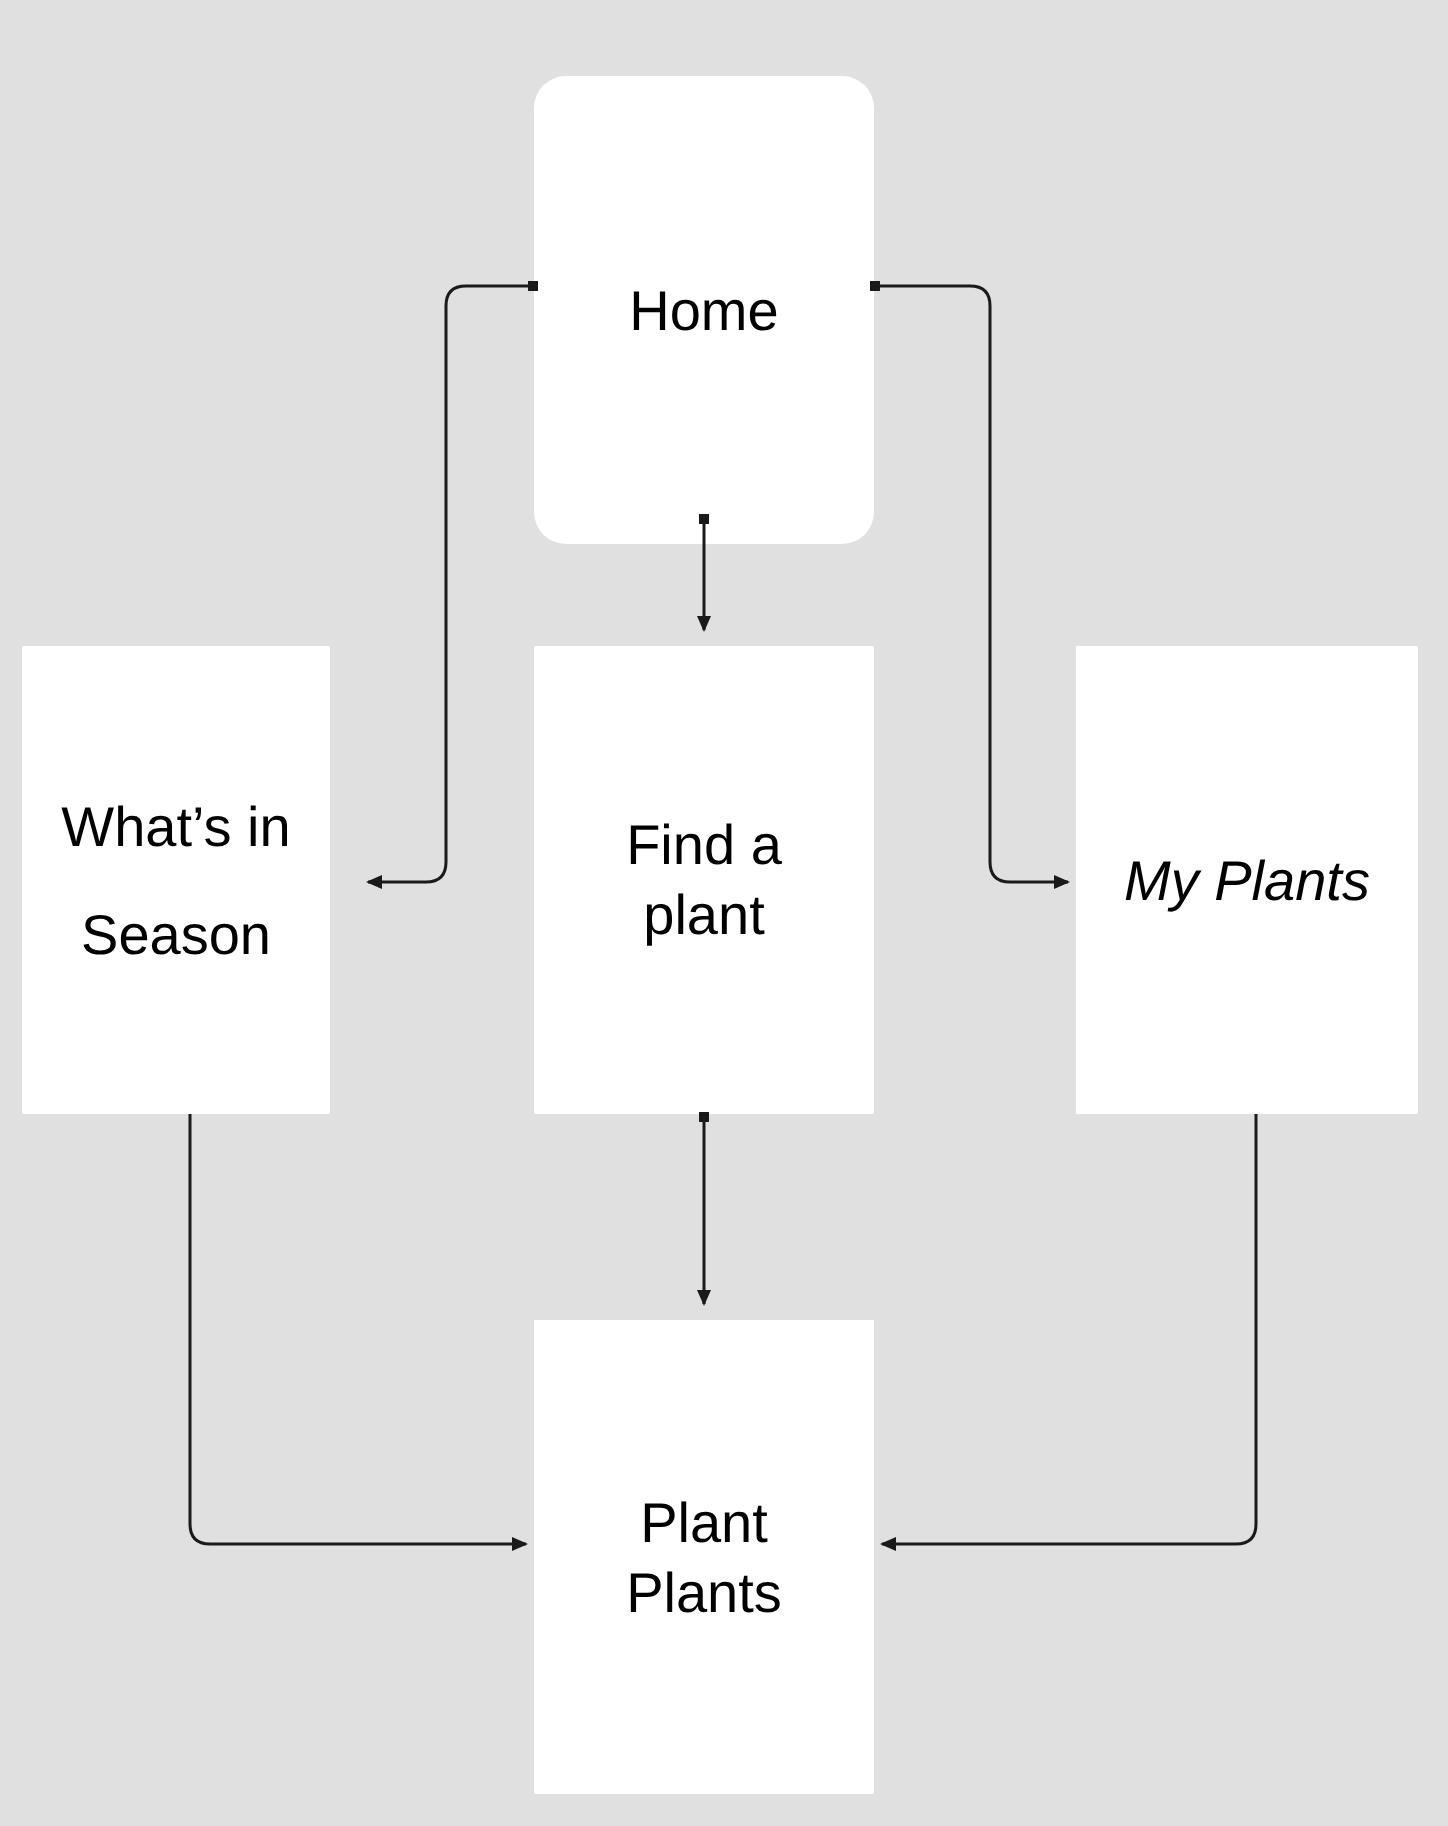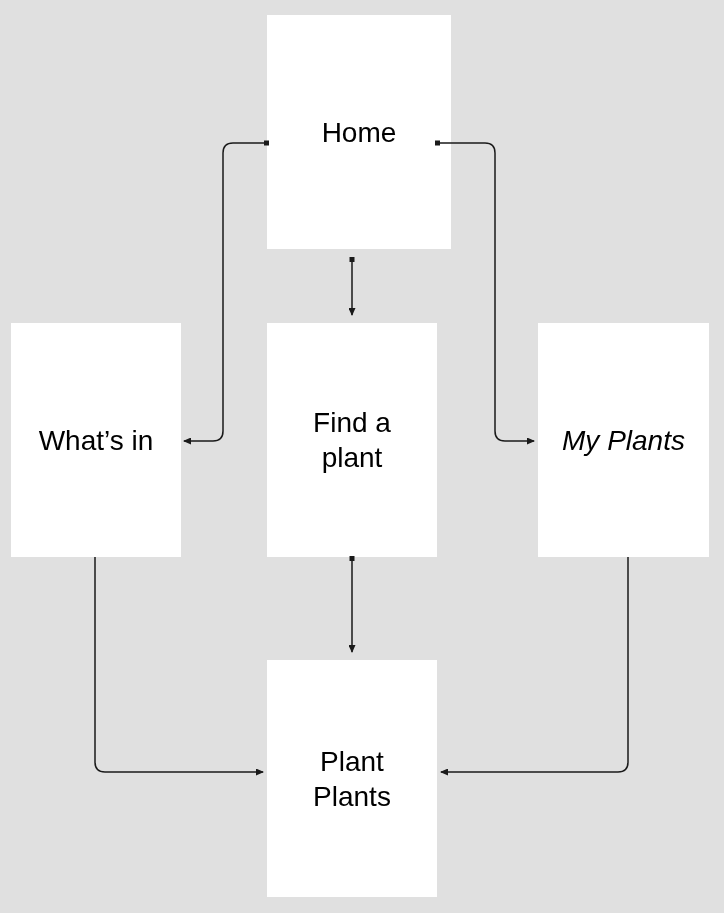--- a/index.html
+++ b/index.html
@@ -22,22 +22,22 @@
     display: flex;
     flex-direction: column;
     align-items: center;
     justify-content: center;
     text-align: center;
     font-size: 28px;
     line-height: 35px;
     font-weight: 400;
   }
   .node span { display: block; white-space: nowrap; }
-  .node-home          { left: 267px; top: 15px;  width: 184px; height: 234px; }
-  .node-whats-in-season { left: 11px;  top: 323px; width: 170px; height: 234px; gap: 19px; }
+  .node-home          { left: 267px; top: 38px;  width: 170px; height: 234px; border-radius: 16px; }
+  .node-whats-in-season { left: 11px;  top: 323px; width: 154px; height: 234px; gap: 19px; }
   .node-find-a-plant  { left: 267px; top: 323px; width: 170px; height: 234px; }
   .node-my-plants     { left: 538px; top: 323px; width: 171px; height: 234px; font-style: italic; }
   .node-plant-details { left: 267px; top: 660px; width: 170px; height: 237px; }
   svg.connectors {
     position: absolute;
     left: 0;
     top: 0;
     pointer-events: none;
   }
 </style>
@@ -46,20 +46,21 @@
 
 <div class="canvas">
 
   <div class="node node-home">
     <span>Home</span>
     <span></span>
   </div>
 
   <div class="node node-whats-in-season">
     <span>What’s in</span>
+    <span>Season</span>
   </div>
 
   <div class="node node-find-a-plant">
     <span>Find a</span>
     <span>plant</span>
   </div>
 
   <div class="node node-my-plants">
     <span>My Plants</span>
     <span></span>

